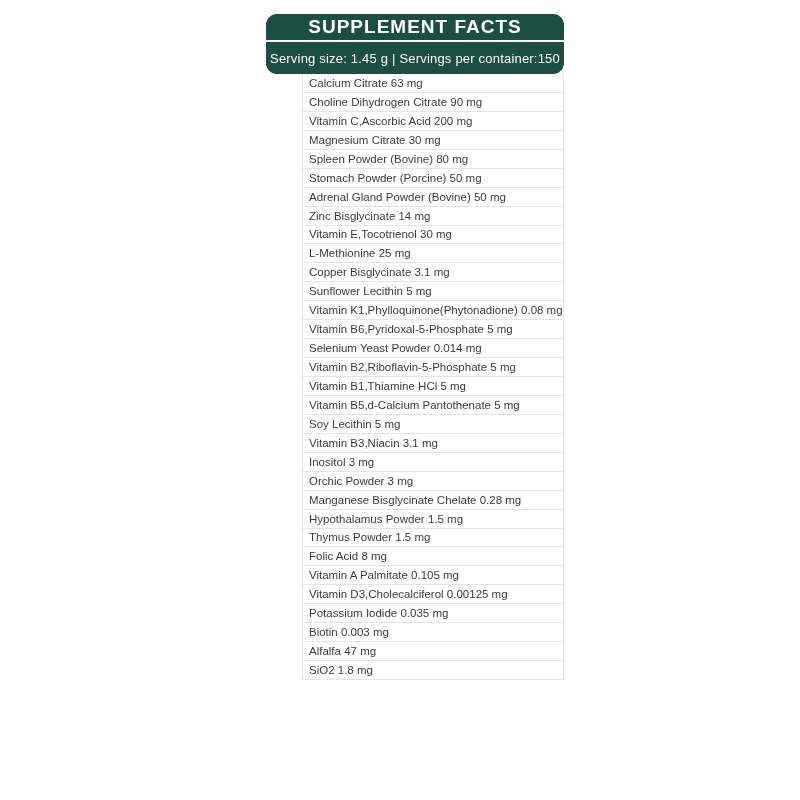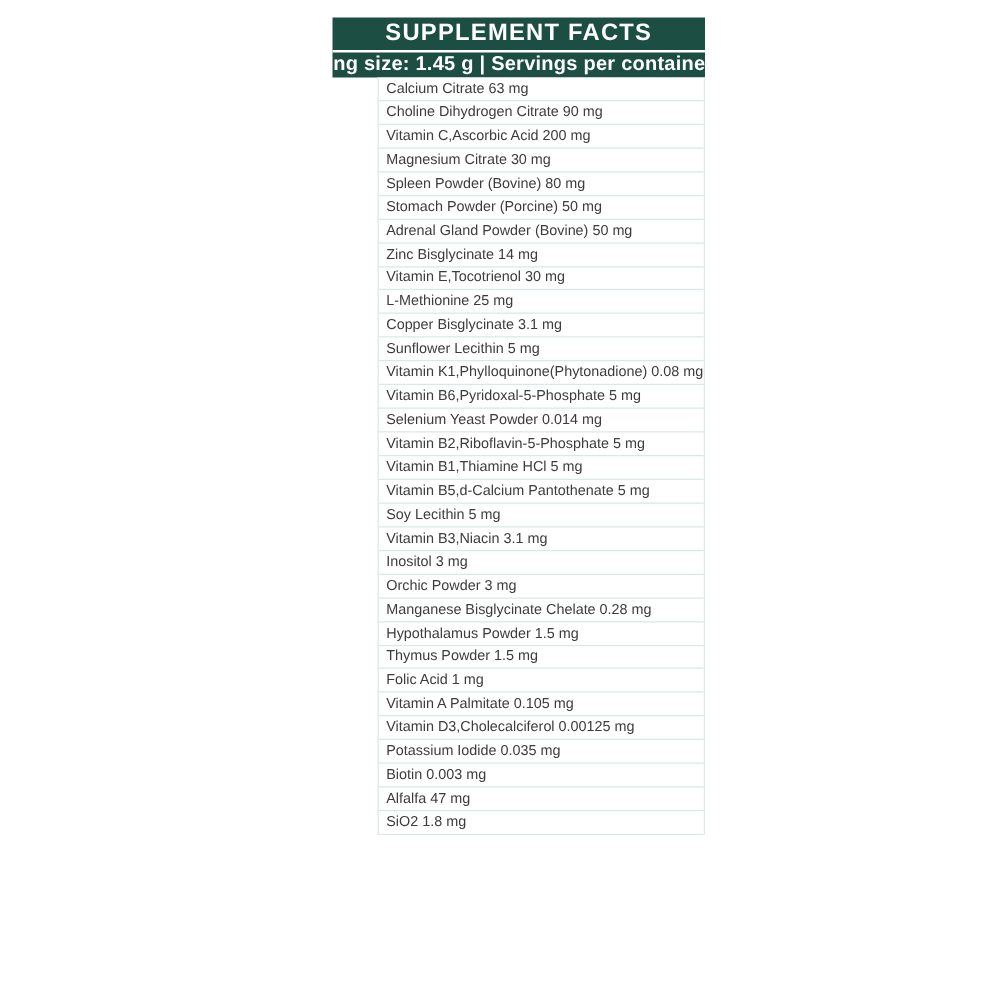--- a/index.html
+++ b/index.html
@@ -18,44 +18,45 @@
     overflow:hidden;
   }
   .panel{
     position:absolute;
     left:266px;
     top:14px;
     width:298px;
   }
   .header{
     background:var(--header-bg);
+    border-radius:11px;
   }
   .title{
     height:26px;
     display:flex;
     align-items:center;
     justify-content:center;
     color:var(--header-text);
     font-weight:bold;
     font-size:19px;
     letter-spacing:1px;
     white-space:nowrap;
   }
   .header-divider{
     height:2px;
     background:var(--page-bg);
   }
   .serving{
-    height:20px;
+    height:32px;
     display:flex;
     align-items:center;
     justify-content:center;
     color:var(--header-text);
-    font-weight:bold;
-    font-size:16px;
+    font-weight:normal;
+    font-size:13px;
     letter-spacing:0.2px;
     white-space:nowrap;
   }
   .rows{
     border-left:1px solid var(--row-border);
     border-right:1px solid var(--row-border);
     background:var(--page-bg);
     margin-left:36px;
   }
   .row{
@@ -97,21 +98,21 @@
       <div class="row">Vitamin B2,Riboflavin-5-Phosphate 5 mg</div>
       <div class="row">Vitamin B1,Thiamine HCl 5 mg</div>
       <div class="row">Vitamin B5,d-Calcium Pantothenate 5 mg</div>
       <div class="row">Soy Lecithin 5 mg</div>
       <div class="row">Vitamin B3,Niacin 3.1 mg</div>
       <div class="row">Inositol 3 mg</div>
       <div class="row">Orchic Powder 3 mg</div>
       <div class="row">Manganese Bisglycinate Chelate 0.28 mg</div>
       <div class="row">Hypothalamus Powder 1.5 mg</div>
       <div class="row">Thymus Powder 1.5 mg</div>
-      <div class="row">Folic Acid 1 mg</div>
+      <div class="row">Folic Acid 8 mg</div>
       <div class="row">Vitamin A Palmitate 0.105 mg</div>
       <div class="row">Vitamin D3,Cholecalciferol 0.00125 mg</div>
       <div class="row">Potassium Iodide 0.035 mg</div>
       <div class="row">Biotin 0.003 mg</div>
       <div class="row">Alfalfa 47 mg</div>
       <div class="row">SiO2 1.8 mg</div>
     </div>
 </div>
 
 </body></html>

